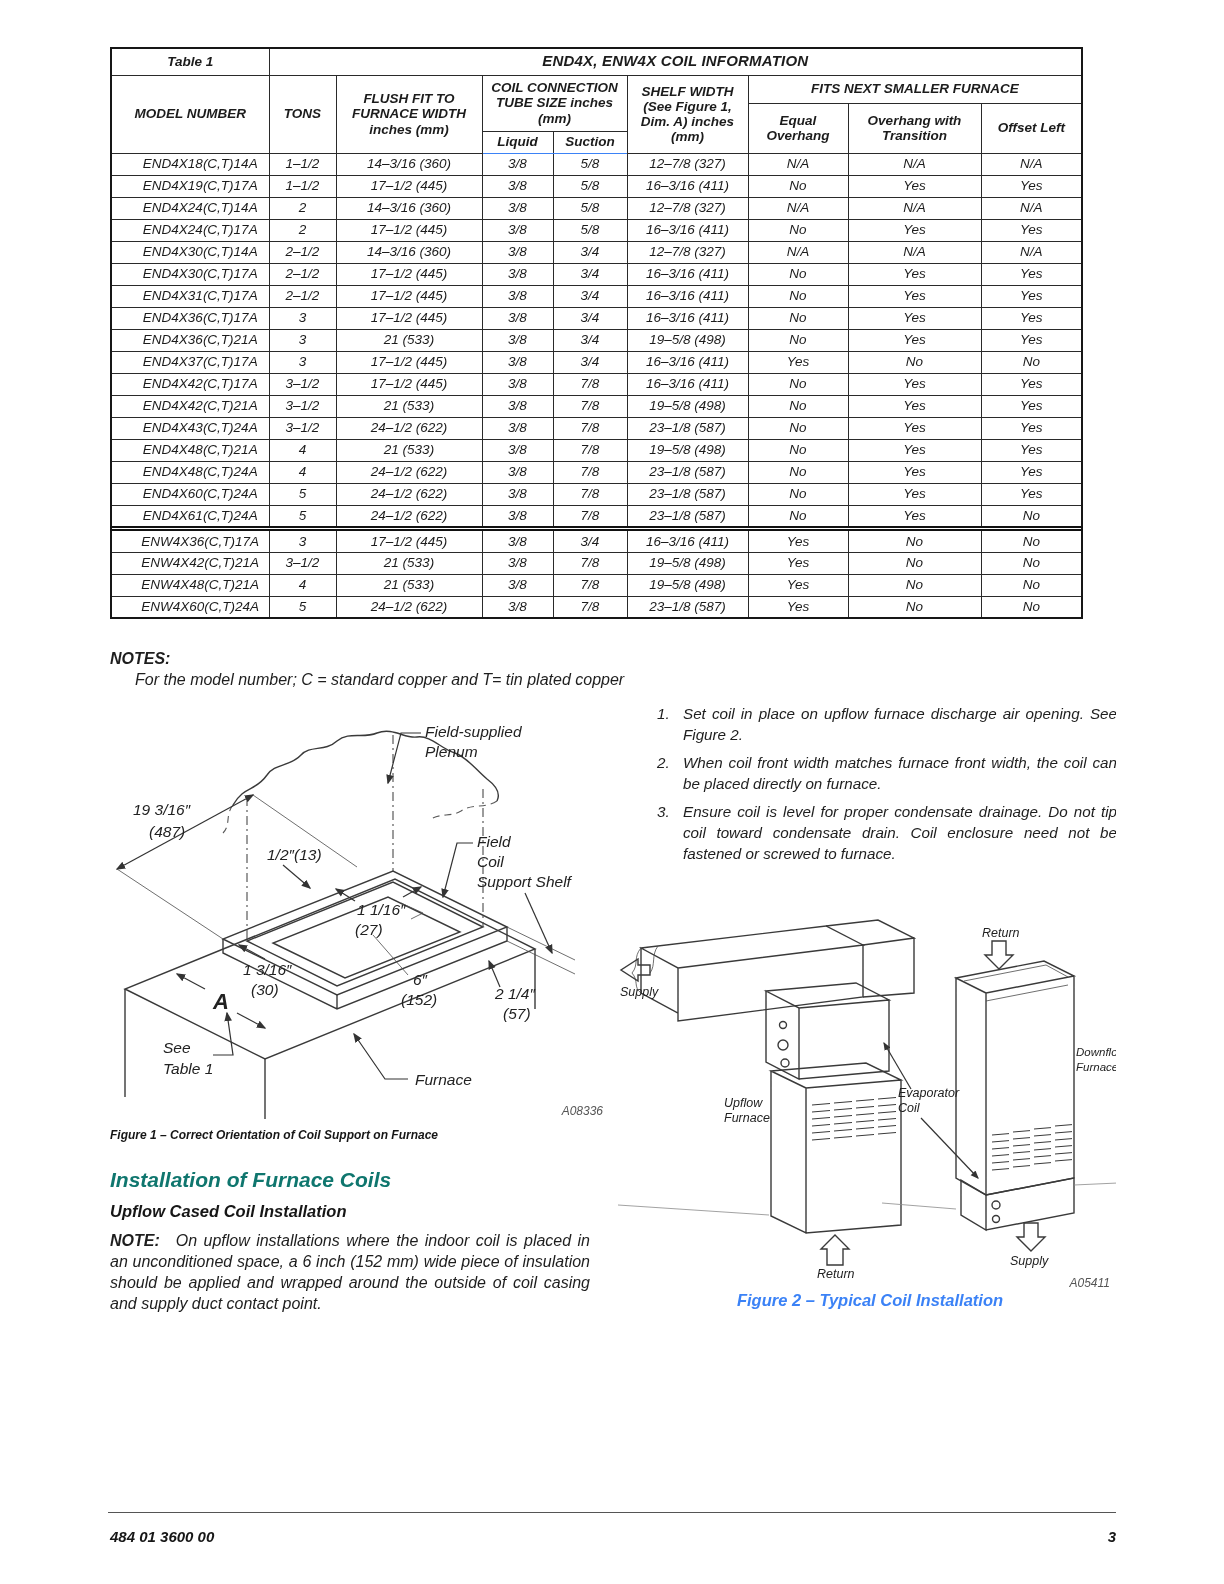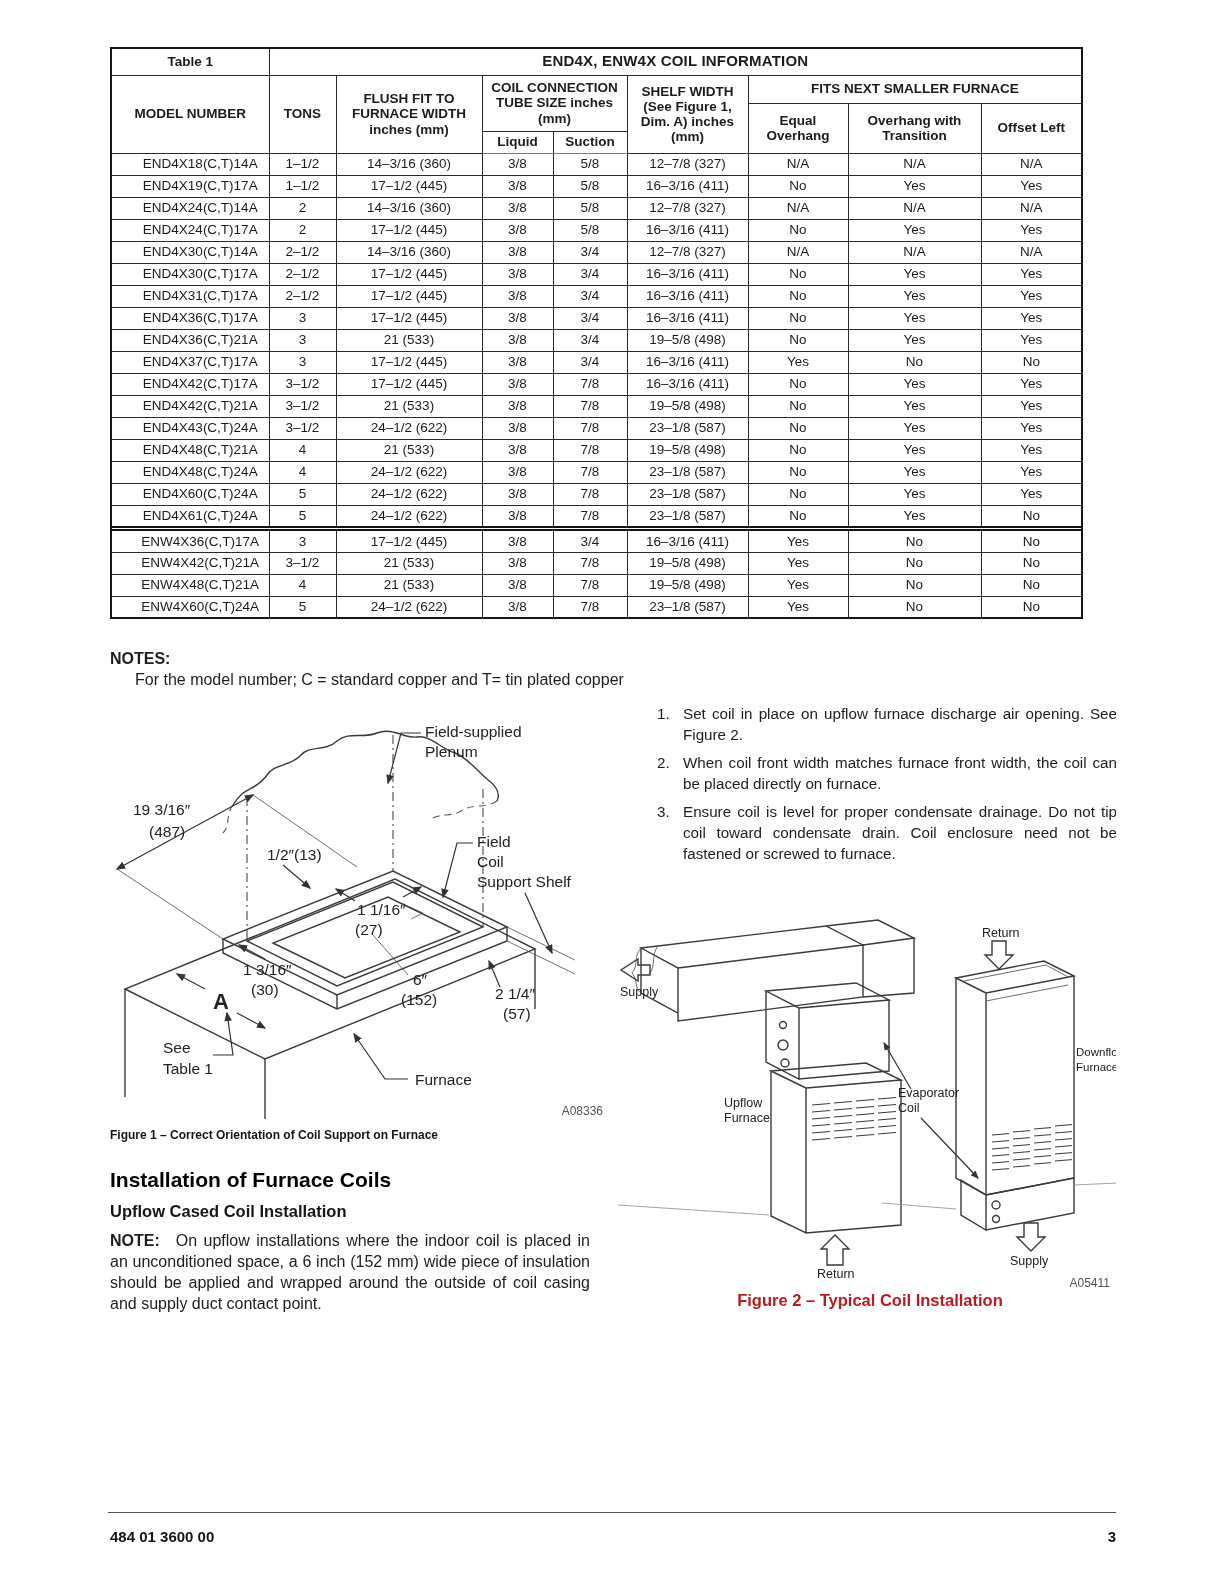--- a/index.html
+++ b/index.html
@@ -1,18 +1,18 @@
 <!DOCTYPE html>
 <html><head>
 <meta charset="utf-8">
 <style>
   * { margin:0; padding:0; box-sizing:border-box; }
   html,body { background:#ffffff; }
   body { font-family:"Liberation Sans", sans-serif; color:#1e1e1e; }
-  .page { position:relative; width:1116px; height:1584px; background:#fff; overflow:hidden; }
+  .page { position:relative; width:1116px; height:1584px; background:#fff; overflow:hidden;font-style:italic; }
 
   
   .table-wrap { position:absolute; left:110px; top:47px; }
   table.dtable { border-collapse:collapse; table-layout:fixed; width:971px;
                  font-size:13.5px; color:#1c1c1c; border:2px solid #161616; }
   .dtable td { border:1px solid #2a2a2a; text-align:center; vertical-align:middle;
                padding:1px 3px; height:22px; line-height:1.12; }
   .dtable .title-row td { height:27px; font-weight:bold; }
   .dtable .title-main { font-size:15px; letter-spacing:.2px; }
   .dtable .hdr td { font-weight:bold; border-bottom-width:1px; }
@@ -25,40 +25,40 @@
   .notes { position:absolute; left:110px; top:650px; width:900px; font-size:16px; }
   .notes .lbl { font-weight:bold; }
   .notes .txt { margin-left:25px; margin-top:3px; }
 
   
   .fig1 { position:absolute; left:105px; top:697px; }
   .fig1-caption { position:absolute; left:110px; top:1128px; width:505px;
                   font-weight:bold; font-size:12px; color:#161616; }
   .fig2 { position:absolute; left:616px; top:893px; }
   .fig2-caption { position:absolute; left:640px; top:1291px; width:460px; text-align:center;
-                  font-weight:bold; font-size:16.5px; color:#b91c1c; }
+                  font-weight:bold; font-size:16.5px; color:#3b82f6; }
   svg text { font-family:"Liberation Sans", sans-serif; fill:#222; }
   .figline { stroke:#3a3a3a; stroke-width:1.4; fill:none; }
   .thin { stroke:#4a4a4a; stroke-width:.8; fill:none; }
   .dashdot { stroke:#4a4a4a; stroke-width:1.1; fill:none; stroke-dasharray:9 4 2 4; }
   .cloud-dash { stroke:#5a5a5a; stroke-width:1.1; fill:none; stroke-dasharray:7 5; }
   .dim { stroke:#333; stroke-width:1.2; fill:none; }
   .louver { stroke:#3a3a3a; stroke-width:1; fill:none; }
   .floor { stroke:#8a8a8a; stroke-width:.8; fill:none; }
   .fig-id { font-size:12px; fill:#555; }
 
   
   .steps { position:absolute; left:657px; top:703px; width:460px; font-size:15.2px; line-height:21px; }
   .steps .li { display:flex; margin-bottom:7px; }
   .steps .num { width:26px; flex:none; }
   .steps .txt { flex:1; text-align:justify; }
 
   
   .section { position:absolute; left:110px; top:1168px; width:480px; }
-  .section h1 { font-size:21px; font-weight:bold; color:#000000; margin-bottom:10px; }
+  .section h1 { font-size:21px; font-weight:bold; color:#0f766e; margin-bottom:10px; }
   .section h2 { font-size:16.5px; font-weight:bold; color:#161616; margin-bottom:9px; }
   .section p { font-size:16px; line-height:21px; text-align:justify; }
   .section .note-lbl { font-weight:bold; margin-right:16px; }
 
   
   .footer-rule { position:absolute; left:108px; top:1512px; width:1008px; height:0; border-top:1.6px solid #555; }
   .footer { position:absolute; left:110px; top:1528px; width:1006px; display:flex;
             justify-content:space-between; font-weight:bold; font-size:15px; color:#161616; }
 </style>
 </head>

